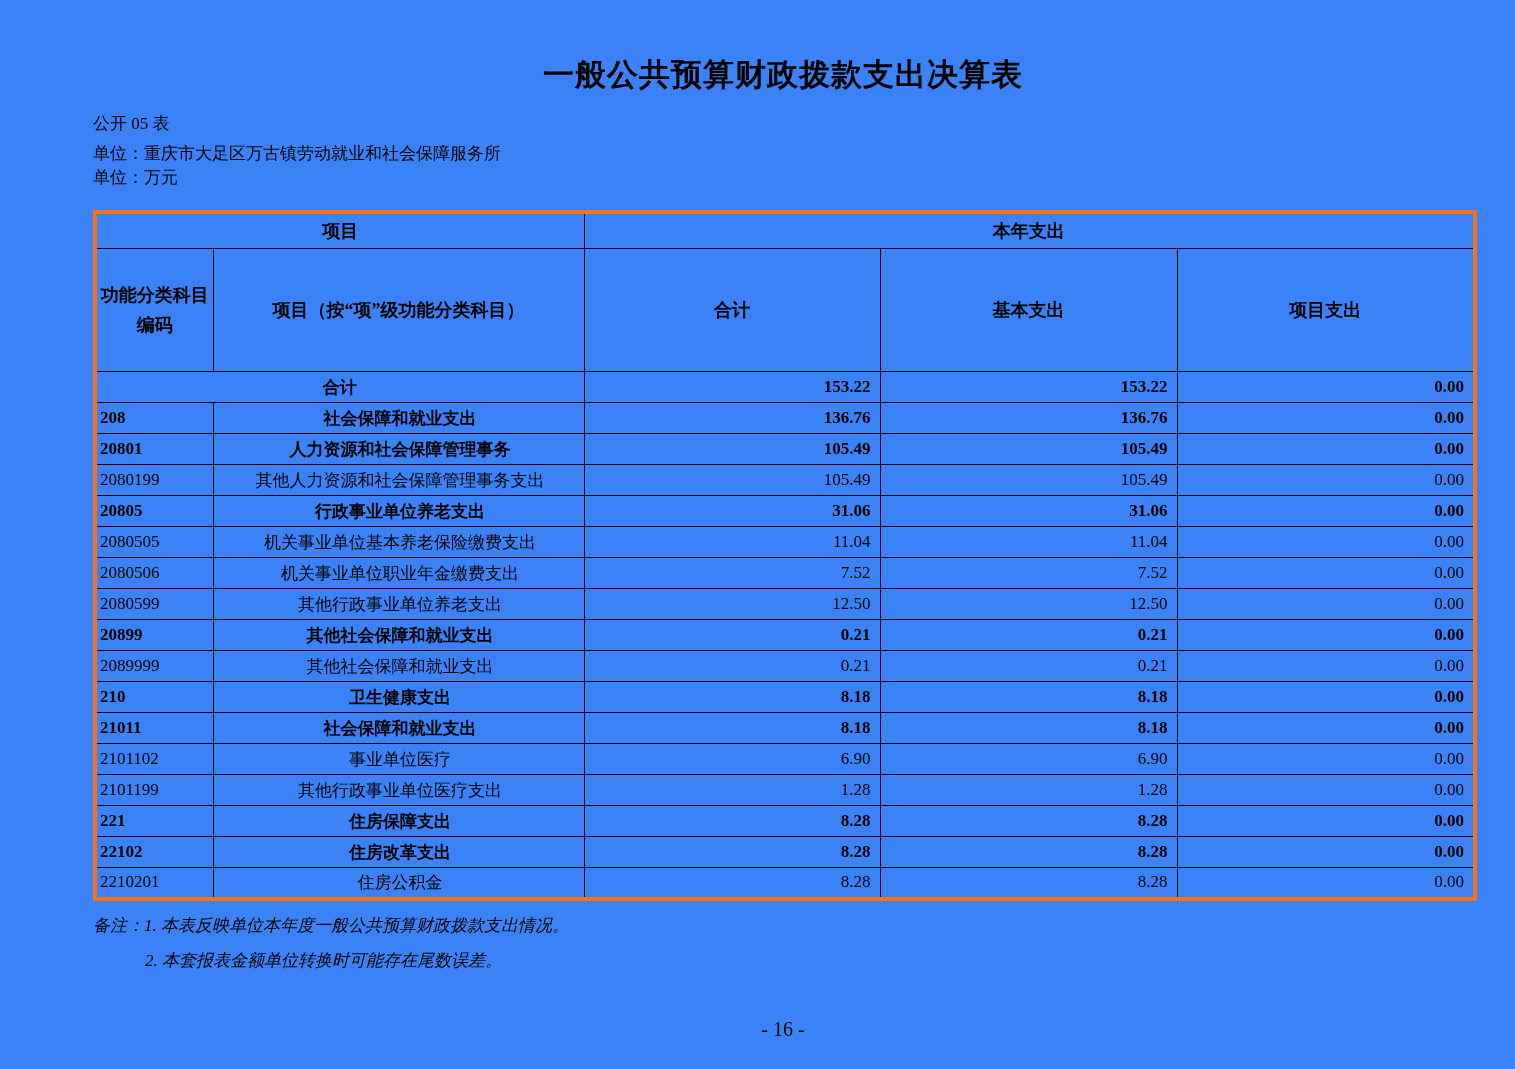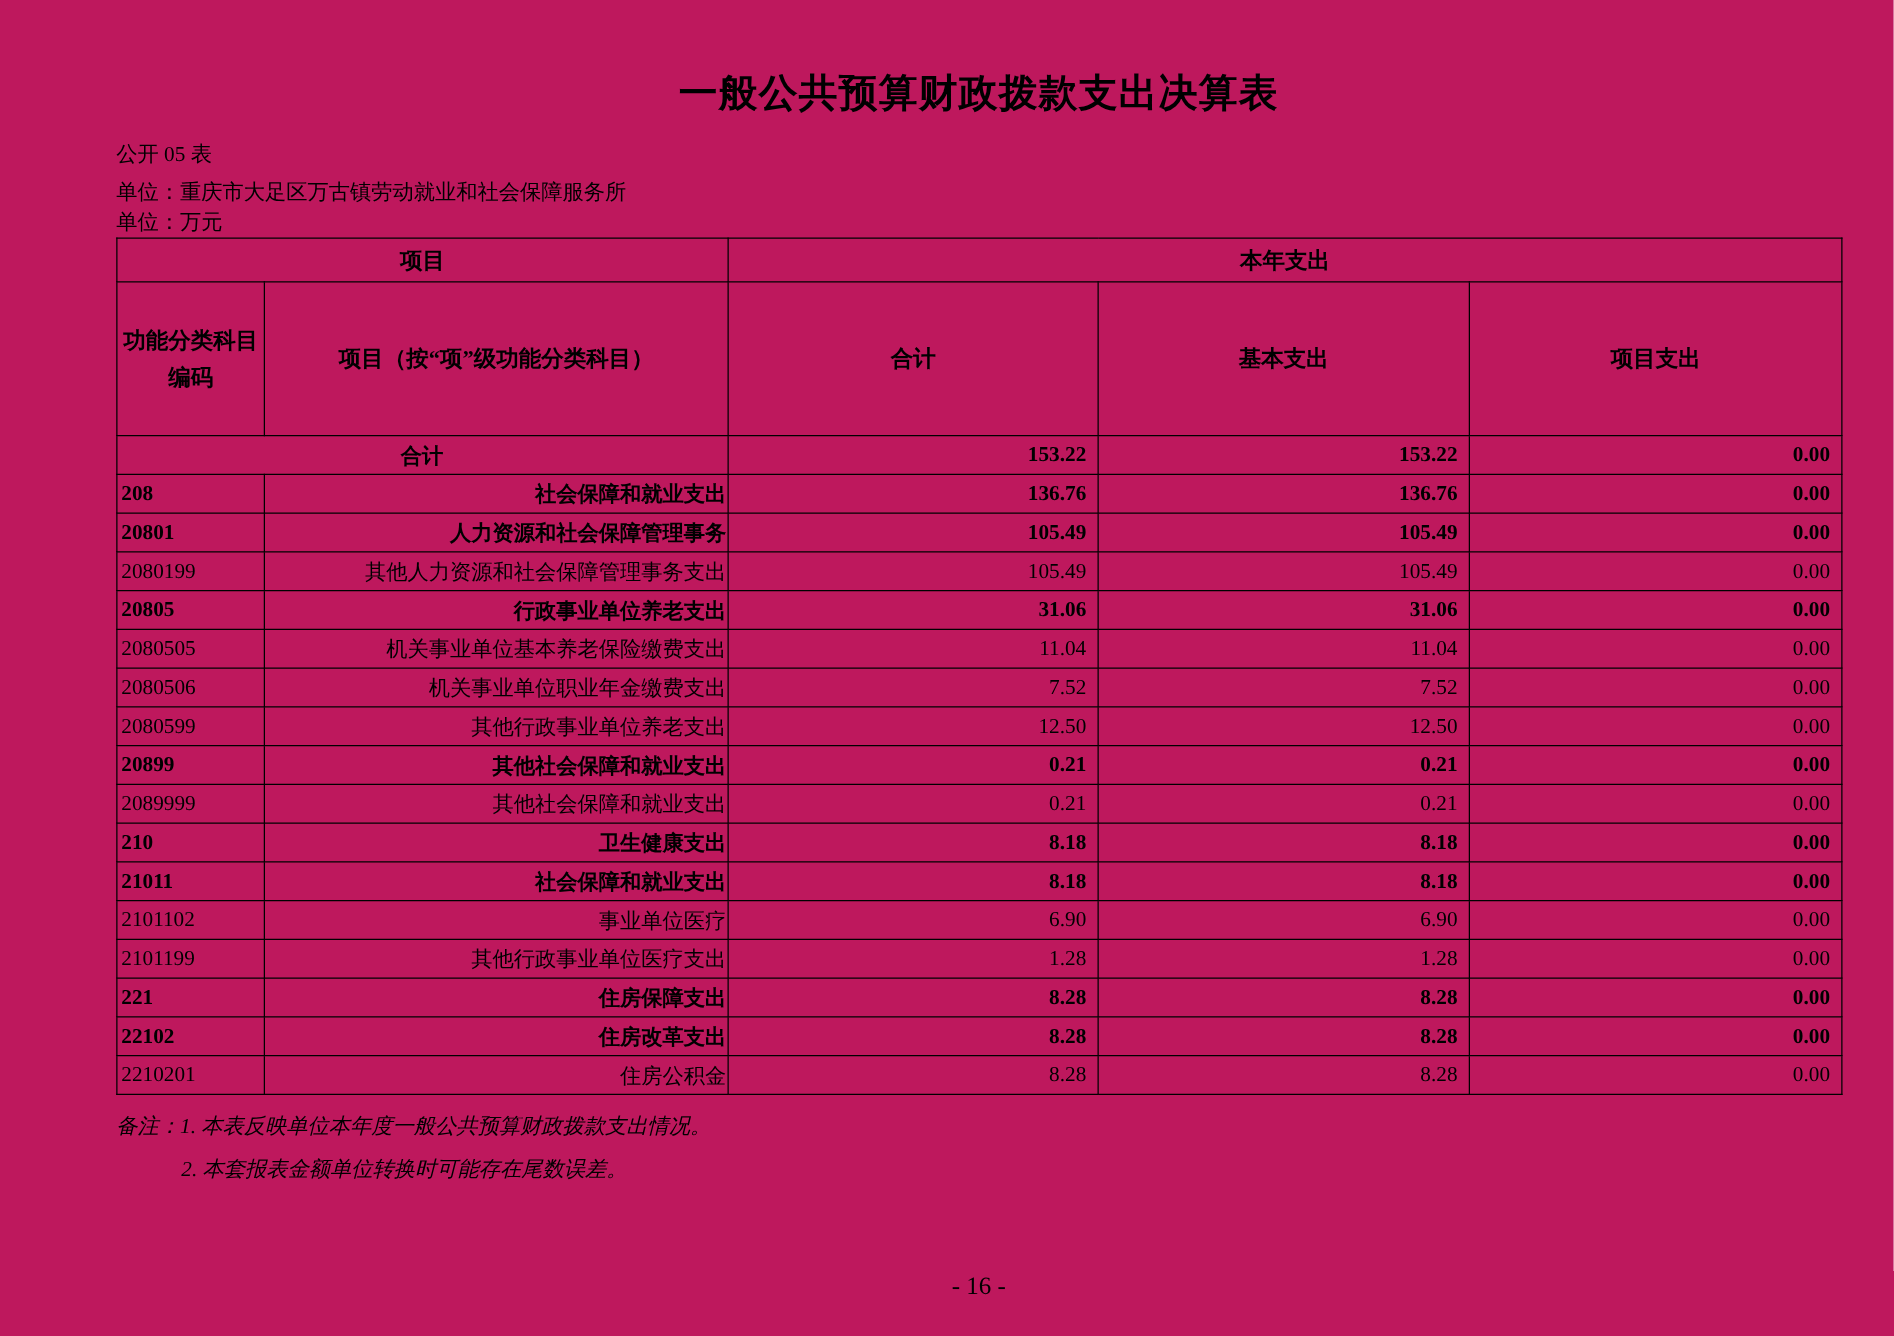--- a/index.html
+++ b/index.html
@@ -6,21 +6,21 @@
     margin: 0;
     padding: 0;
     background: #ffffff;
     color: #000000;
     font-family: "Liberation Serif", "DejaVu Serif", serif;
   }
   .page {
     position: relative;
     width: 1515px;
     height: 1069px;
-    background: #be185d;
+    background: #3b82f6;
     overflow: hidden;
   }
   .content {
     position: absolute;
     left: 93px;
     top: 0;
     width: 1380px;
   }
   .title {
     margin: 0;
@@ -39,42 +39,42 @@
   }
   .meta-row {
     margin-top: 6px;
     font-size: 17px;
     line-height: 24px;
     display: flex;
     justify-content: space-between;
     flex-direction: column;
   }
   table.budget {
-    margin-top: 0;
+    margin-top: 20px;
     width: 1380px;
     border-collapse: collapse;
     table-layout: fixed;
-    border: 1px solid #f97316;
+    border: 4px solid #f97316;
   }
   table.budget th, table.budget td {
     border: 1px solid #000000;
     font-size: 17px;
     overflow: hidden;
     white-space: nowrap;
   }
   table.budget th {
     font-weight: bold;
     text-align: center;
     font-size: 18px;
   }
   tr.h1 th { height: 32px; }
   tr.h2 th { height: 120px; line-height: 30px; }
   tbody tr { height: 31px; }
   td.c-code  { text-align: left;  padding-left: 3px; }
-  td.c-name  { text-align: right;  padding-left: 4px; }
+  td.c-name  { text-align: center;  padding-left: 4px; }
   td.c-num   { text-align: right; padding-right: 9px; }
   td.center  { text-align: center; padding-left: 0; }
   tr.bold td { font-weight: bold; }
   .notes {
     margin-top: 7px;
     font-size: 17px;
     line-height: 35px;
     font-style: italic;
   }
   .note-indent { padding-left: 52px; }

